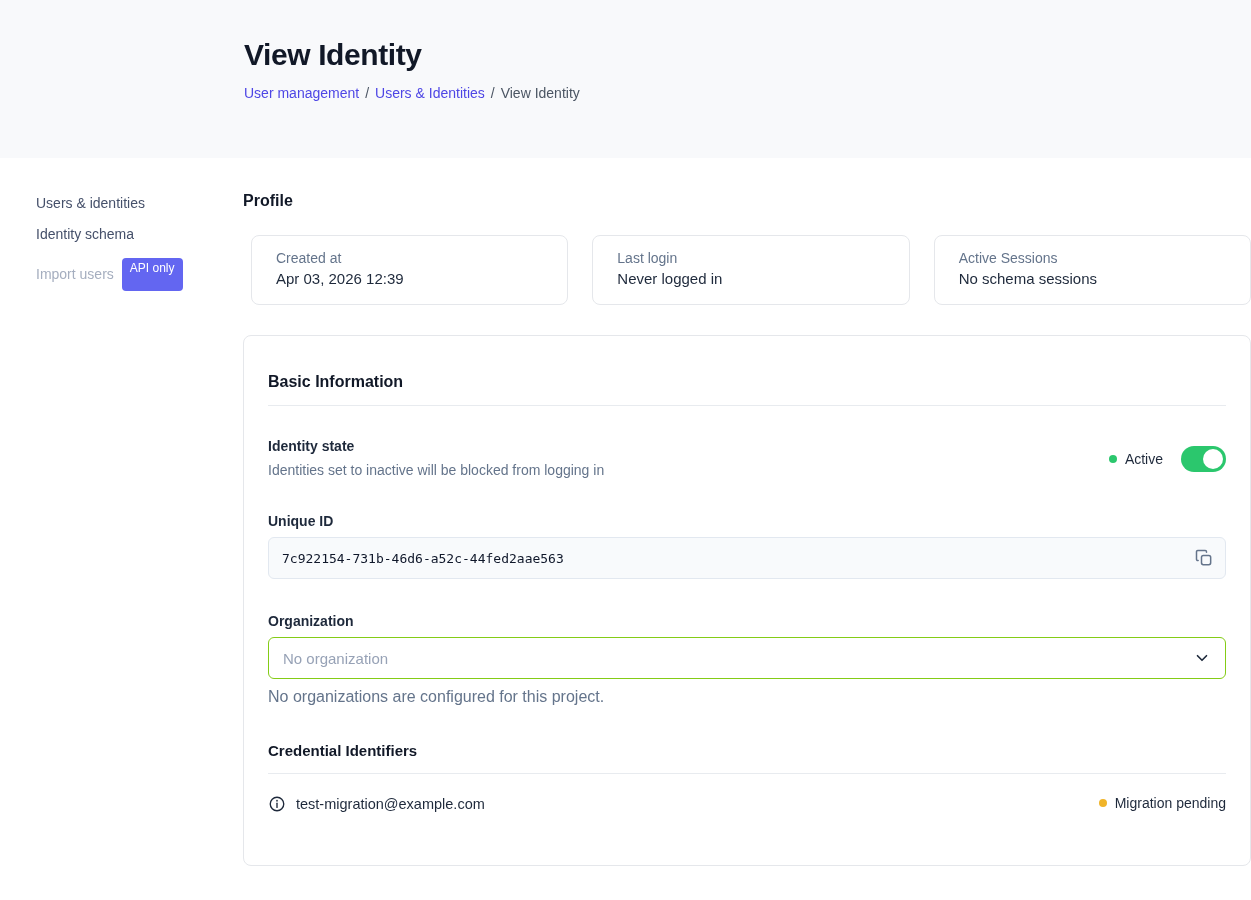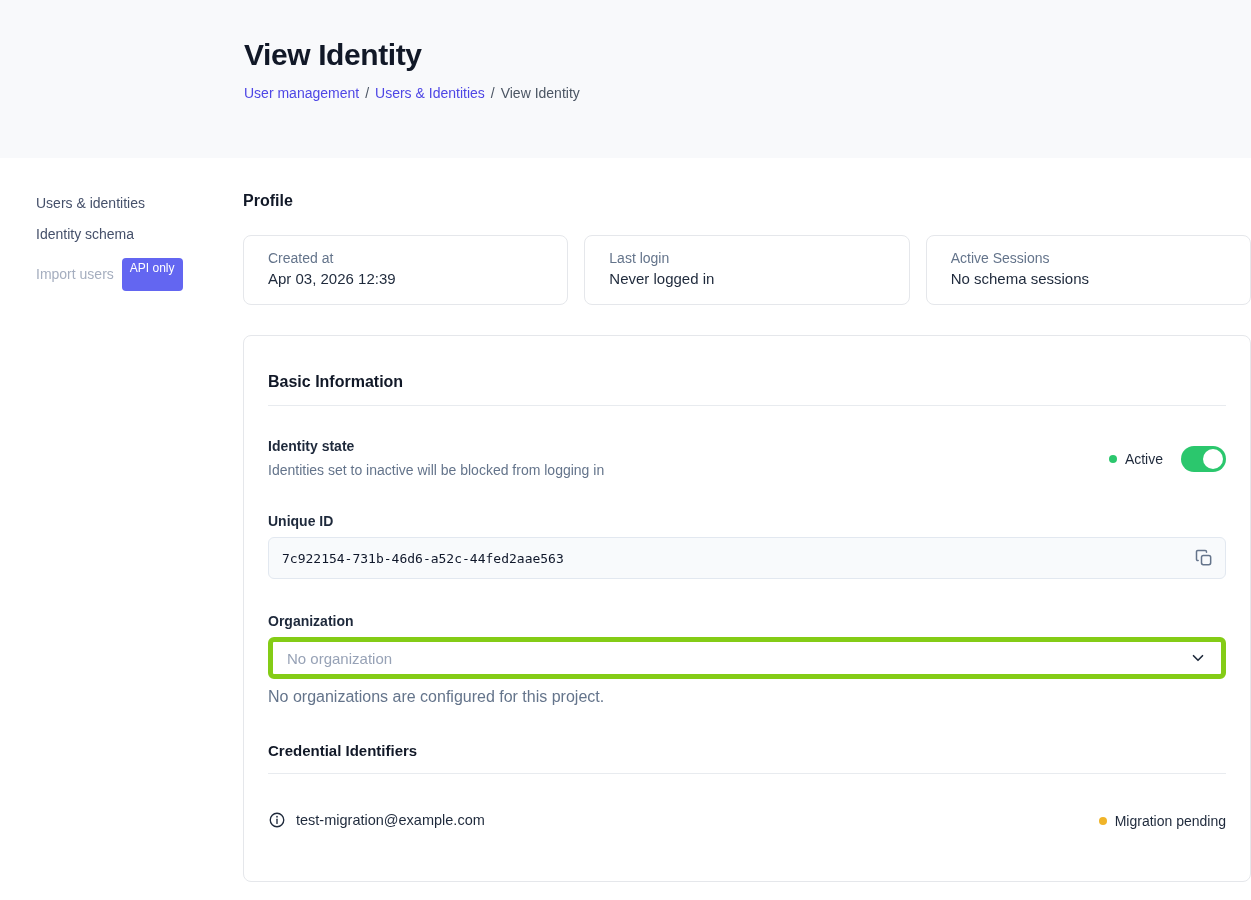--- a/index.html
+++ b/index.html
@@ -24,21 +24,21 @@
                margin-bottom:16px; line-height:15px; cursor:pointer; }
   .side-item.disabled .side-label { color:#a5aebf; }
   .badge { background:#6366f1; color:#ffffff; font-size:12px; line-height:12px;
            padding:4px 8px 17px; border-radius:4px; }
 
   .main { width:1113px; padding-top:33px; }
   .section-heading { font-size:16px; font-weight:700; color:#111827; line-height:20px; }
 
   
   .stat-row { display:flex; gap:16px; margin-top:24px; }
-  .stat-card { flex:1; height:70px; border:1px solid #e5e7eb; border-radius:8px; padding:13px 24px; background:#fff; }
+  .stat-card { flex:1; height:70px; border:1px solid #e5e7eb; border-radius:8px; padding:13px 24px; background:#fff;margin-left:8px; }
   .stat-label { font-size:14px; color:#64748b; line-height:18px; }
   .stat-value { font-size:15px; color:#1e293b; line-height:19px; margin-top:2px; }
 
   
   .panel { margin-top:30px; min-height:520px; border:1px solid #e5e7eb; border-radius:8px;
            background:#fff; padding:36px 24px 52px; }
   .divider { border:none; border-top:1px solid #e8ebef; margin-top:13px; }
 
   .state-row { display:flex; justify-content:space-between; align-items:center; margin-top:32px; }
   .field-label { font-size:14px; font-weight:700; color:#1e293b; line-height:16px; }
@@ -52,27 +52,27 @@
 
   .field-block { margin-top:34px; }
   .input-wrap { margin-top:8px; position:relative; }
   .mono-input { width:100%; height:42px; background:#f8fafc; border:1px solid #e2e8f0; border-radius:6px;
                 font-family:"DejaVu Sans Mono", monospace; font-size:13px; color:#0f172a;
                 padding:0 48px 0 13px; outline:none; }
   .copy-btn { position:absolute; right:8px; top:50%; transform:translateY(-50%);
               width:28px; height:28px; display:flex; align-items:center; justify-content:center;
               background:none; border:none; cursor:pointer; color:#64748b; }
 
-  .select { margin-top:8px; height:42px; background:#fff; border:5px solid #84cc16; border-radius:6px;
+  .select { margin-top:8px; height:42px; background:#fff; border:1px solid #84cc16; border-radius:6px;
             display:flex; align-items:center; justify-content:space-between; padding:0 14px; cursor:pointer; }
   .select .placeholder { font-size:15px; color:#97a2b6; }
   .helper { margin-top:9px; font-size:16px; color:#64748b; }
 
   .cred-heading { margin-top:36px; font-size:15px; font-weight:700; color:#111827; line-height:18px; }
-  .cred-row { margin-top:37px; display:flex; justify-content:space-between; align-items:flex-end; }
+  .cred-row { margin-top:21px; display:flex; justify-content:space-between; align-items:flex-start; }
   .cred-left { display:flex; align-items:center; gap:10px; font-size:14.5px; color:#1e293b; }
   .icon { display:inline-flex; align-items:center; justify-content:center; }
 </style>
 </head>
 <body>
 
 <div class="hero">
   <h1>View Identity</h1>
   <div class="breadcrumb">
     <a class="crumb-link">User management</a>

